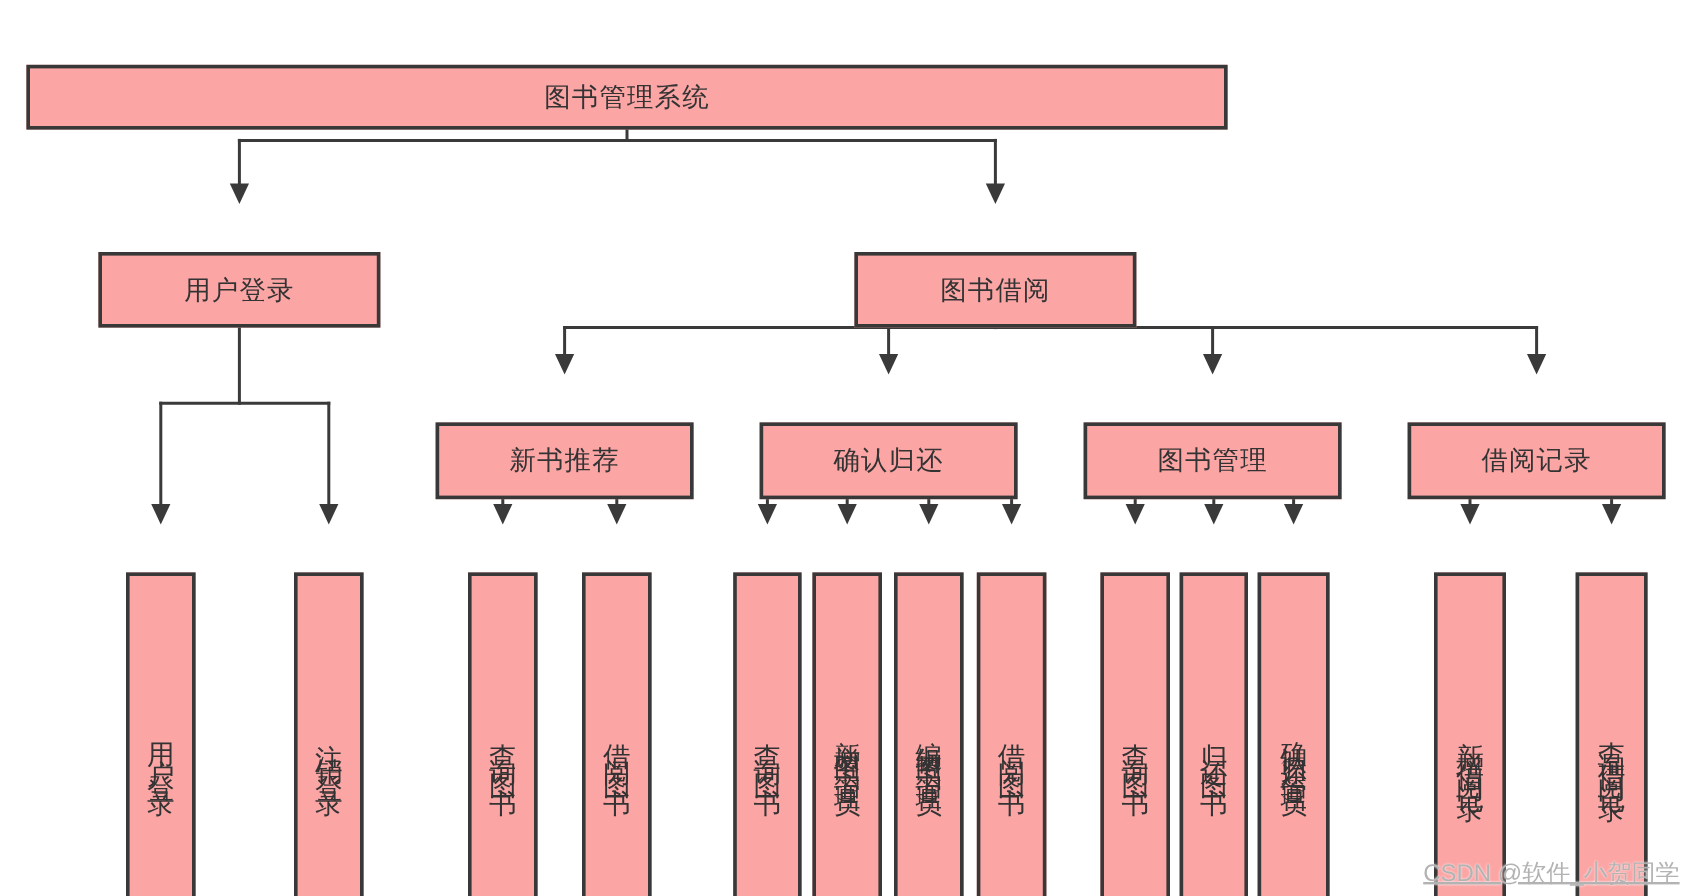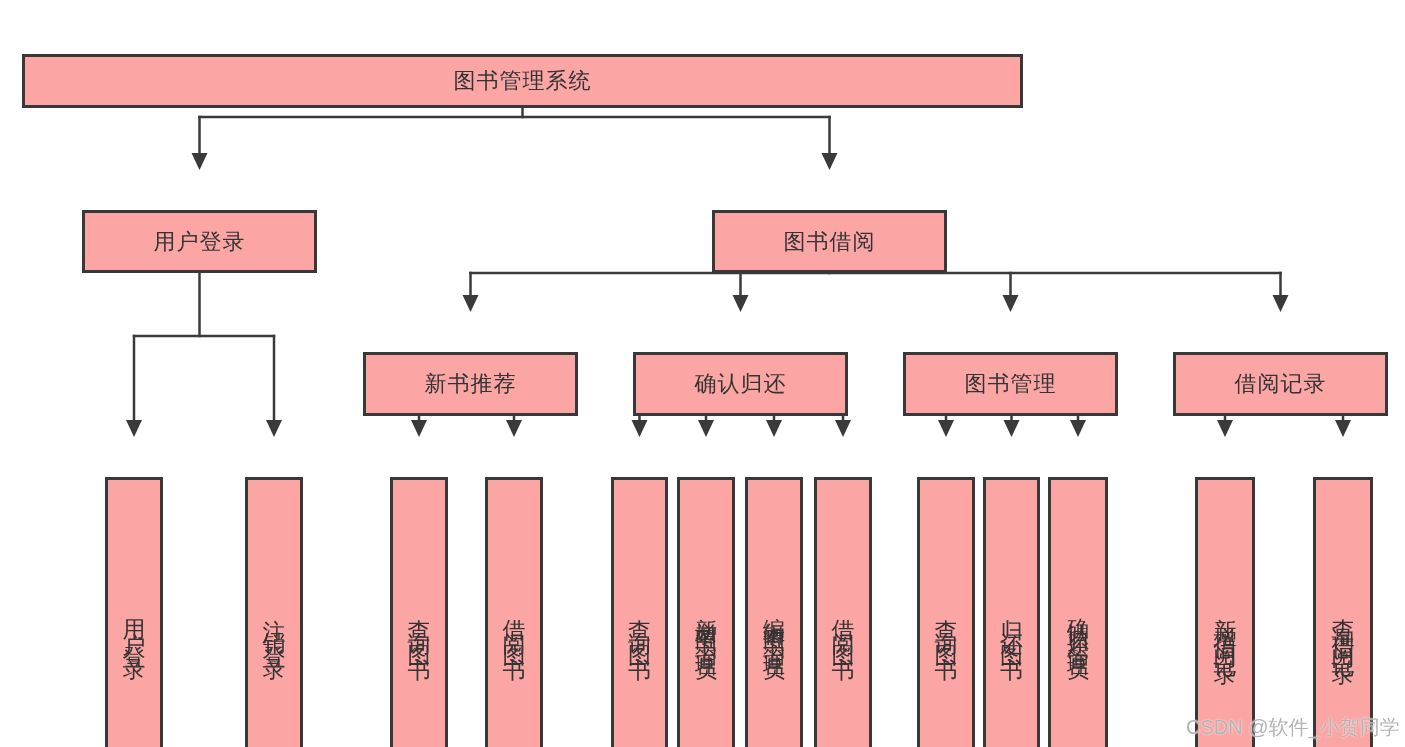--- a/index.html
+++ b/index.html
@@ -43,20 +43,21 @@
   .sp-tight{letter-spacing:6px;font-size:22px;}
   #connectors{position:absolute;left:0;top:0;z-index:1;}
   .watermark{
     position:absolute;
     left:1186px;top:714px;
     font-size:20px;
     color:#b3b3b3;
     white-space:nowrap;
     z-index:6;
     text-shadow:0 0 2px #ffffff;
+    text-decoration:underline;
   }
 </style>
 </head>
 <body>
 
 <div id="canvas">
 
   <svg id="connectors" width="1405" height="747" viewBox="0 0 1405 747">
     <g stroke="#3a3a3a" stroke-width="2.5" stroke-linecap="square" fill="none">
       <path d="M522.5 68 V117"></path>

